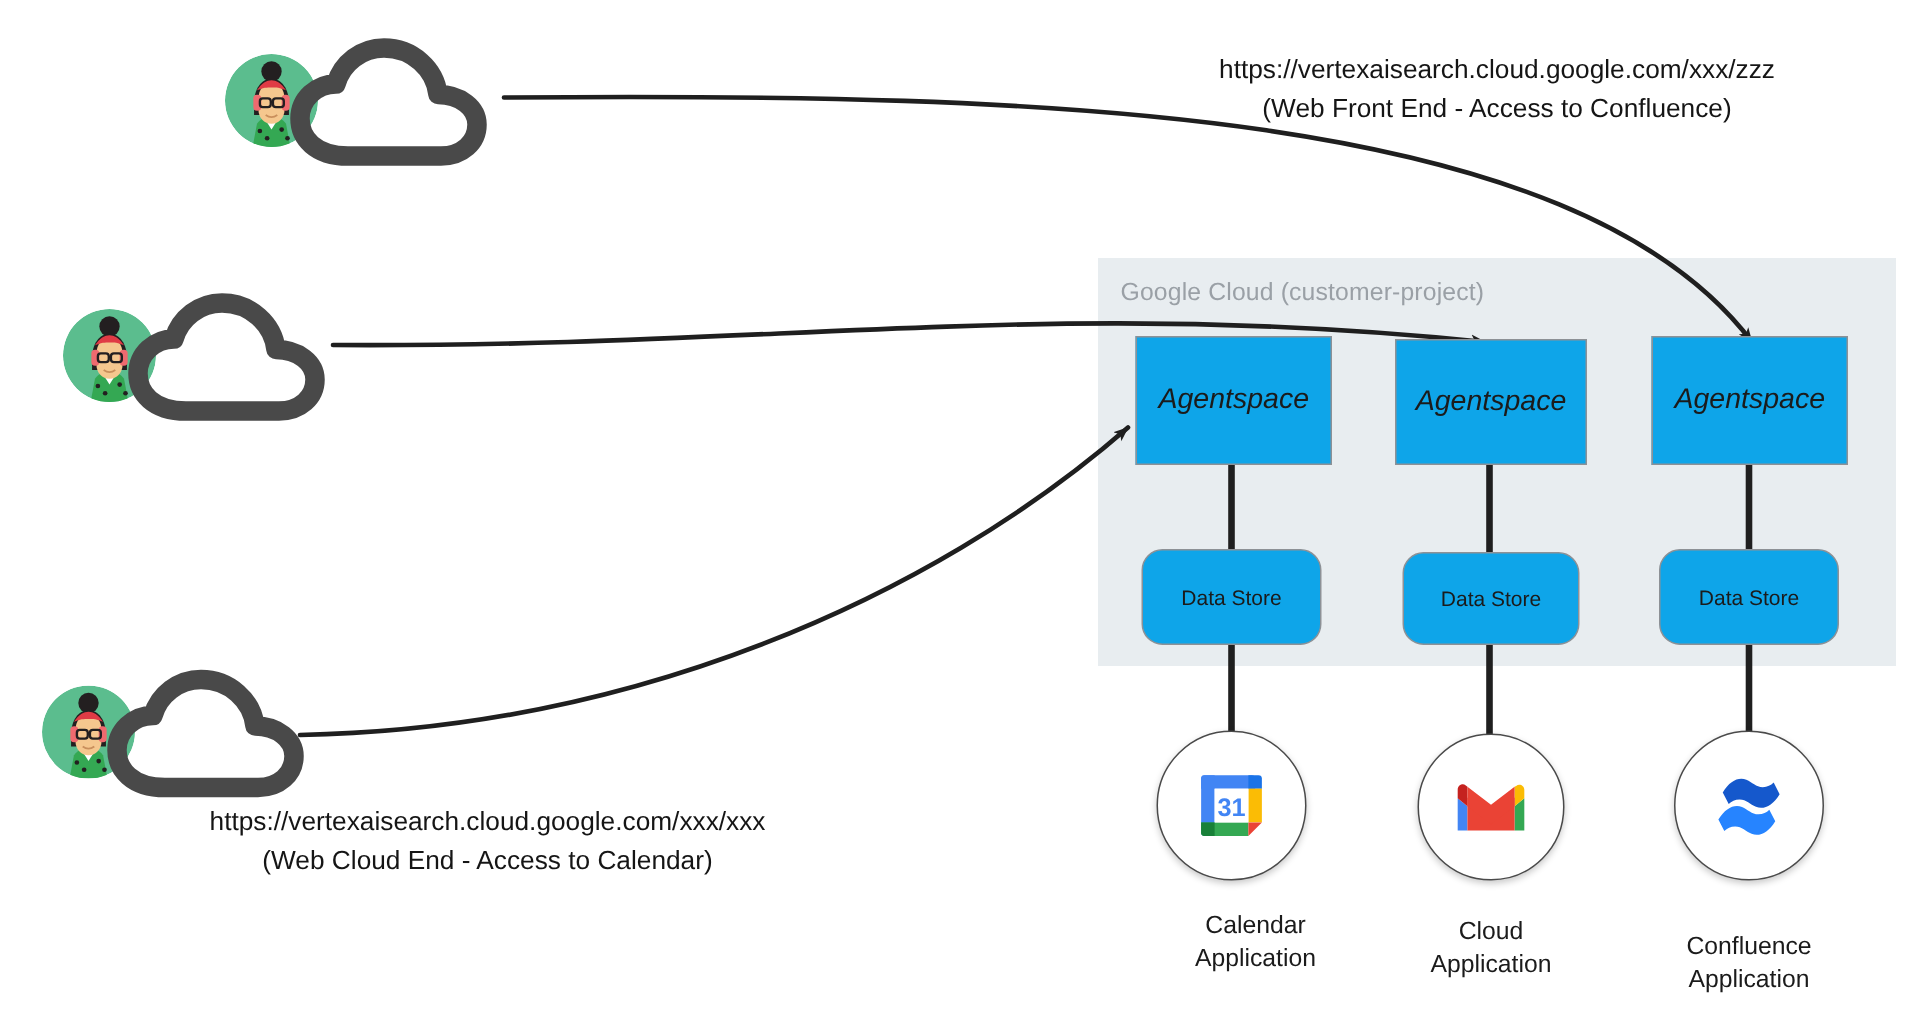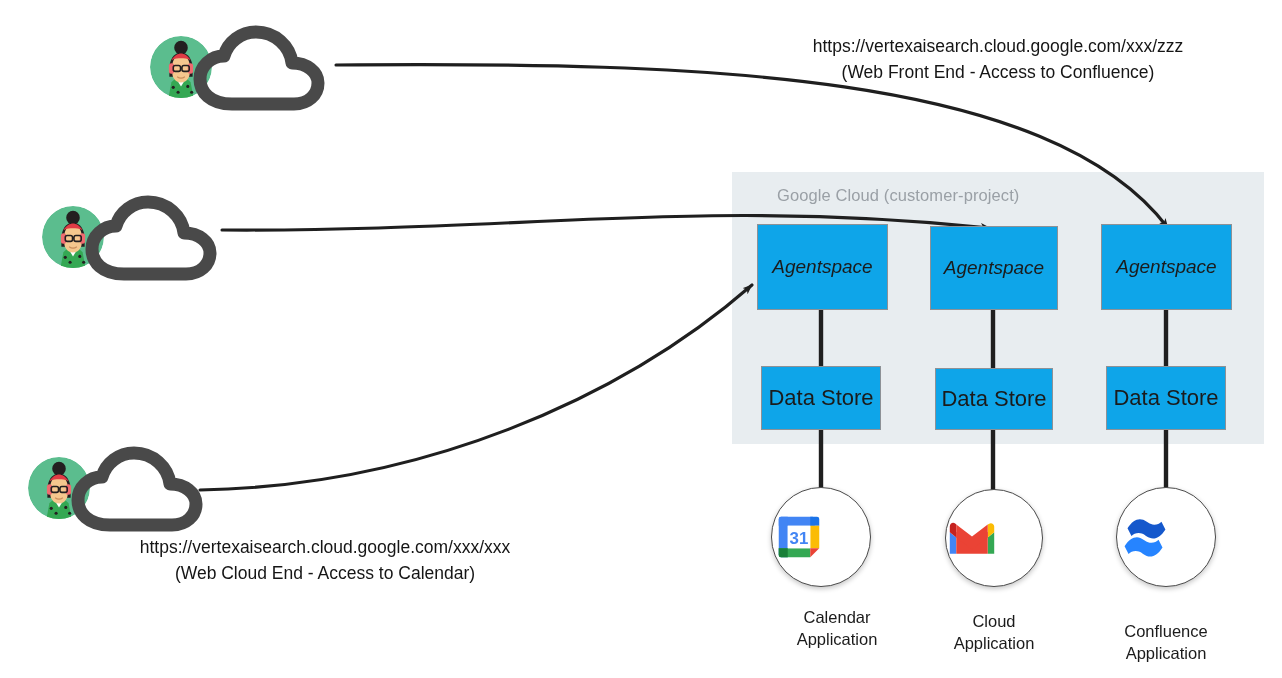--- a/index.html
+++ b/index.html
@@ -49,33 +49,35 @@
     align-items: center;
     justify-content: center;
     text-align: center;
     color: #1b1b1b;
   }
   .node-box.agentspace {
     font-style: italic;
     font-size: 19px;
   }
   .node-box.datastore {
-    font-size: 22px;
+    font-size: 14px;
+    border-radius: 14px;
   }
 
   
   .app-circle {
     position: absolute;
     border-radius: 50%;
     background: #ffffff;
     border: 1.3px solid #4a4a4a;
     box-shadow: 0 2px 5px rgba(0,0,0,.22);
     box-sizing: border-box;
     display: flex;
     align-items: center;
+    justify-content: center;
   }
   .app-caption {
     position: absolute;
     text-align: center;
     font-size: 16.5px;
     line-height: 1.33;
     color: #1b1b1b;
     white-space: pre-line;
   }
 
@@ -103,21 +105,21 @@
     position: absolute;
     left: 42px; top: 0;
   }
 </style>
 </head>
 <body>
 
 <div id="stage">
 
   <div class="cloud-zone" style="left:732px; top:172px; width:532px; height:272px;"></div>
-  <div class="cloud-zone-label" style="left:747px; top:186px;margin-left:30px;">Google Cloud (customer-project)</div>
+  <div class="cloud-zone-label" style="left:747px; top:186px;">Google Cloud (customer-project)</div>
 
   <svg id="wires" viewBox="0 0 1282 678">
     <defs>
       <marker id="arrowhead" markerWidth="11" markerHeight="11" refX="9.4" refY="4.2" orient="auto" markerUnits="userSpaceOnUse">
         <path d="M0,0.2 L10,4.2 L0,8.2 L2.6,4.2 Z" fill="#1f1f1f"></path>
       </marker>
     </defs>
 
     <path d="M 336,65 C 700,62 1050,72 1168,228" fill="none" stroke="#1f1f1f" stroke-width="3.1" stroke-linecap="round" marker-end="url(#arrowhead)"></path>
 

